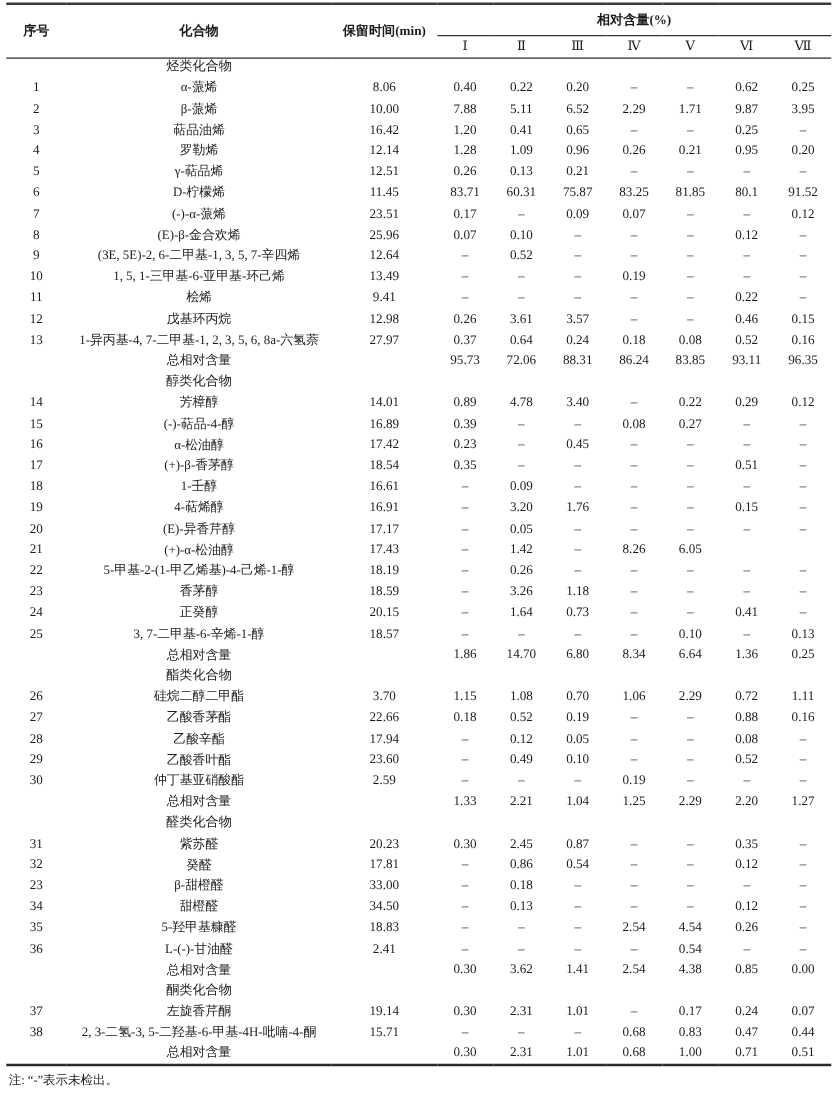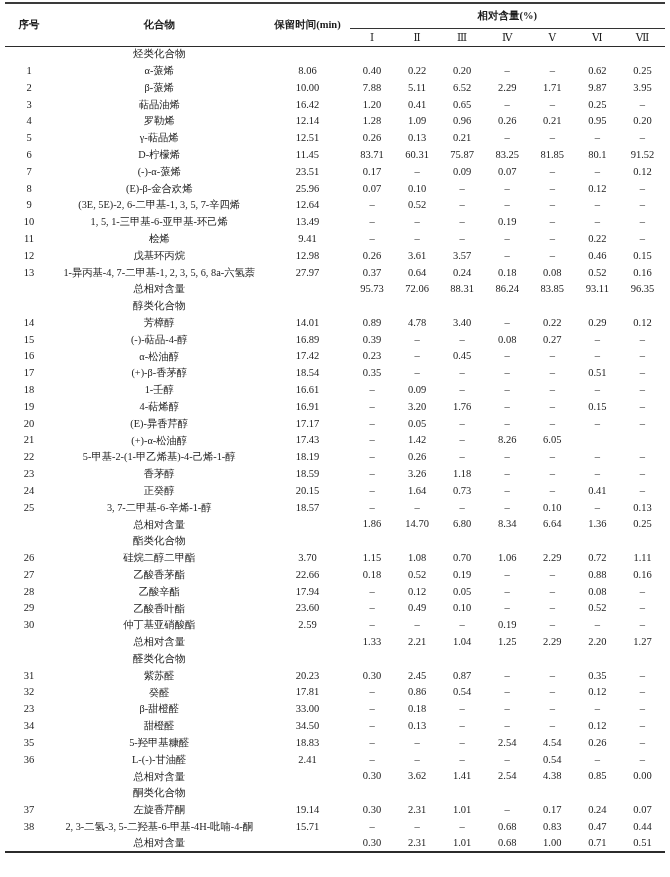--- a/index.html
+++ b/index.html
@@ -659,13 +659,14 @@
           <td class="val" data-name="relative-content-value">0.30</td>
           <td class="val" data-name="relative-content-value">2.31</td>
           <td class="val" data-name="relative-content-value">1.01</td>
           <td class="val" data-name="relative-content-value">0.68</td>
           <td class="val" data-name="relative-content-value">1.00</td>
           <td class="val" data-name="relative-content-value">0.71</td>
           <td class="val" data-name="relative-content-value">0.51</td>
         </tr>
       </tbody>
   </table>
+  <div class="note" data-name="table-footnote">注: “-”表示未检出。</div>
 </div>
 
 </body></html>

